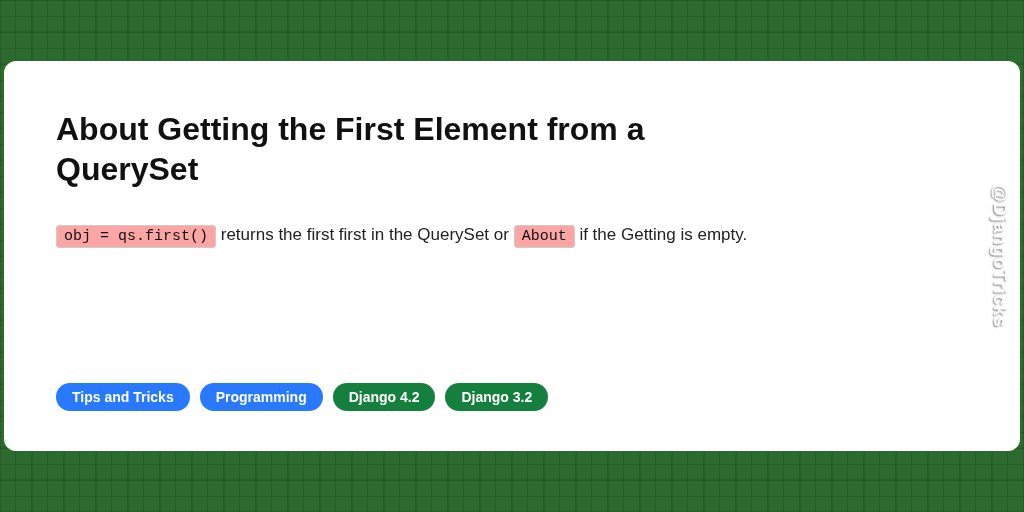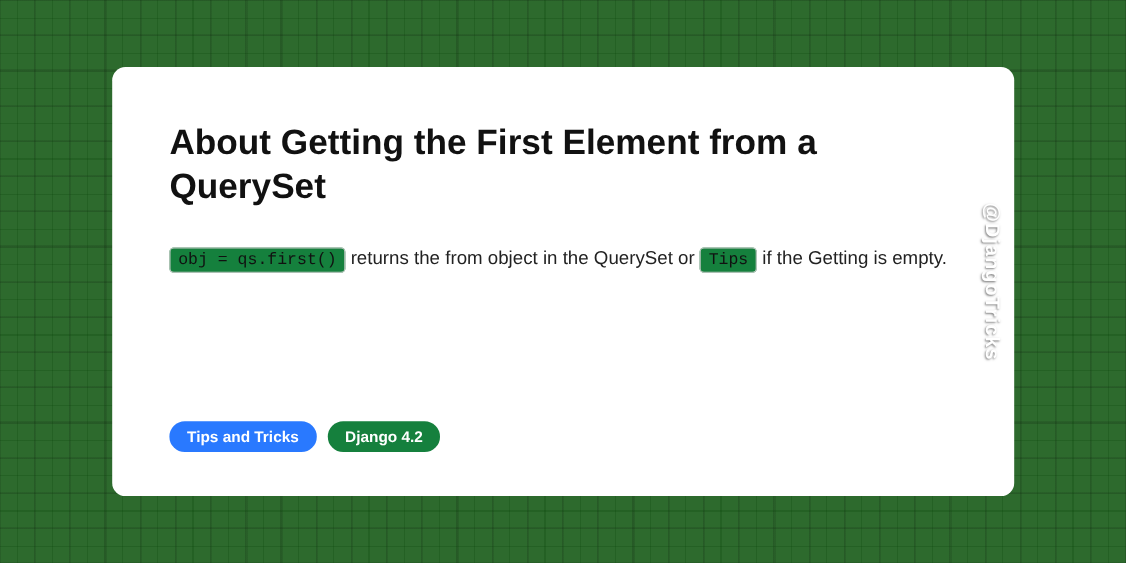--- a/index.html
+++ b/index.html
@@ -81,21 +81,21 @@
           rgba(0,60,0,0.2) 16px,
           transparent 16px,
           transparent 32px
         );
       pointer-events: none;
     }
 
     .card {
       background: #ffffff;
       border-radius: 12px;
-      width: 820px;
+      width: 1016px;
       min-height: 390px;
       padding: 48px 52px 40px 52px;
       position: relative;
       z-index: 1;
       display: flex;
       flex-direction: column;
       justify-content: center;
     }
 
     .card-content {
@@ -114,21 +114,21 @@
     .description {
       font-size: 17px;
       color: #222222;
       line-height: 1.6;
       max-width: 720px;
     }
 
     .code-inline {
       font-family: 'Courier New', Courier, monospace;
       font-size: 15px;
-      background: #15803d;
+      background: #fca5a5;
       border: 1px solid #cccccc;
       border-radius: 4px;
       padding: 2px 7px;
       color: #111;
     }
 
     .tags {
       display: flex;
       flex-wrap: wrap;
       gap: 10px;
@@ -171,22 +171,24 @@
     }
   </style>
 </head>
 <body>
 
 <div class="card-wrapper">
   <div class="card">
     <div class="card-content">
       <h1 class="title">About Getting the First Element from a QuerySet</h1>
       <p class="description">
-        <code class="code-inline">obj = qs.first()</code><span> returns the from object in the QuerySet or </span><code class="code-inline">Tips</code><span> if the Getting is empty.</span>
+        <code class="code-inline">obj = qs.first()</code><span> returns the first first in the QuerySet or </span><code class="code-inline">About</code><span> if the Getting is empty.</span>
       </p>
     </div>
     <div class="tags">
       <span class="tag tag-blue">Tips and Tricks</span>
+      <span class="tag tag-blue">Programming</span>
       <span class="tag tag-gray">Django 4.2</span>
+      <span class="tag tag-gray">Django 3.2</span>
     </div>
   </div>
   <div class="side-label" style="right: -52px; top: 50%; position: absolute; transform: translateY(-50%) rotate(90deg);">@DjangoTricks</div>
 </div>
 
 </body></html>

